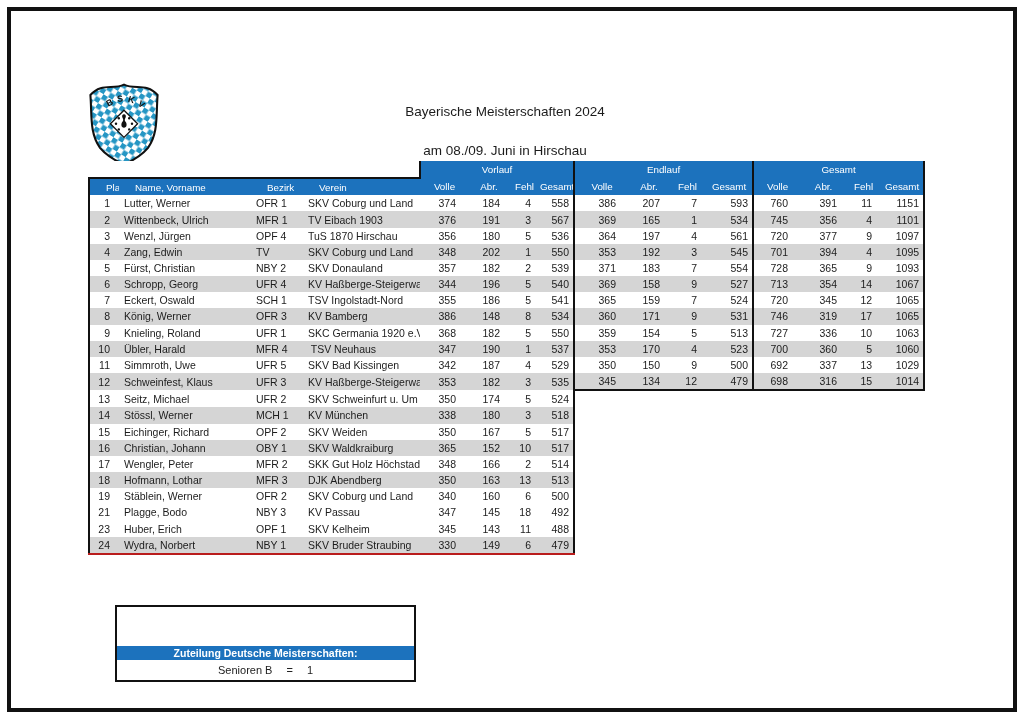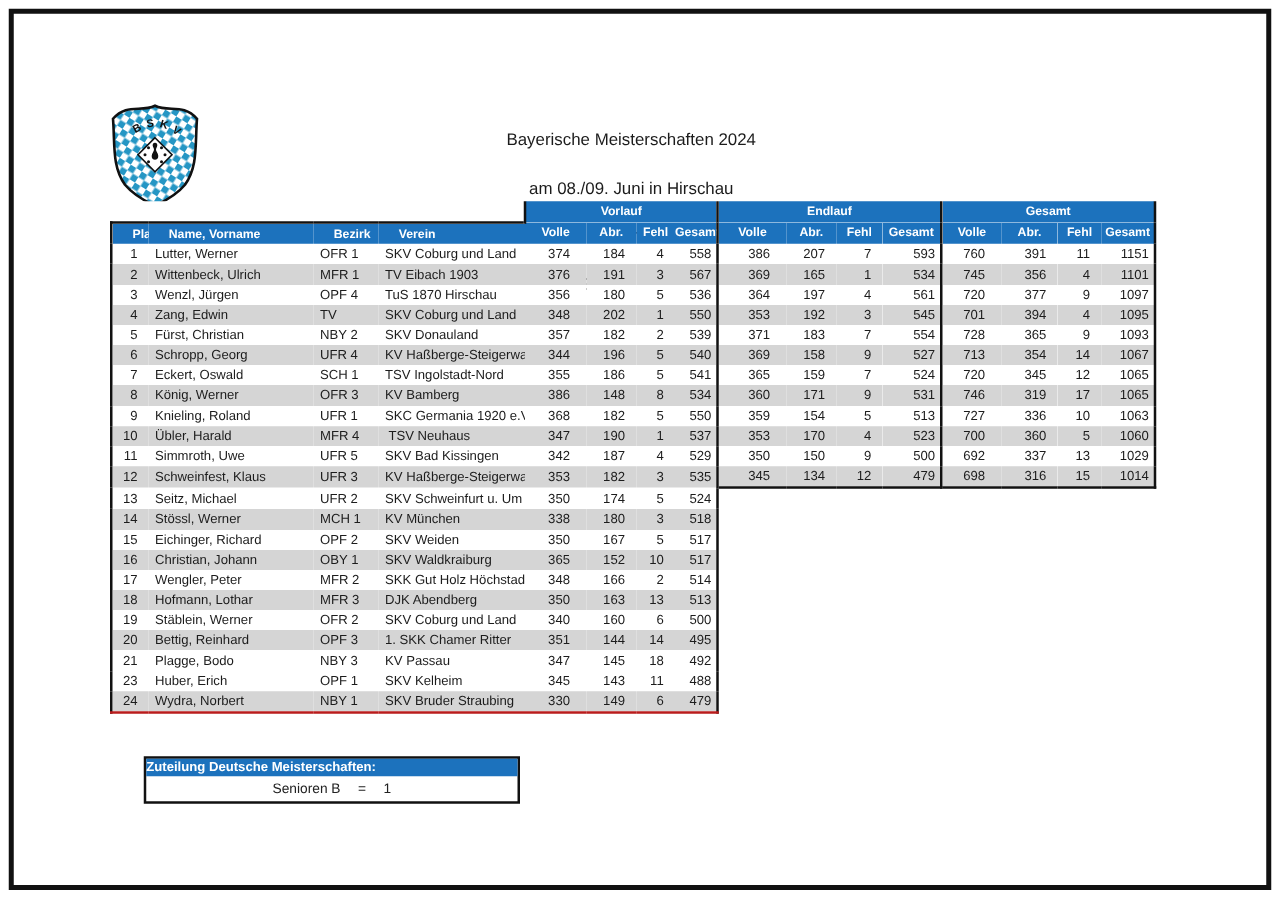--- a/index.html
+++ b/index.html
@@ -14,21 +14,21 @@
   .titles{position:absolute;left:325px;top:82px;width:360px;text-align:center;color:#1c1c1c;}
   .titles div{font-size:13.5px;line-height:17.5px;margin-top:21px;}
   .titles .bold{font-weight:bold;font-size:14px;}
 
   
   .results{position:absolute;left:88px;top:161px;width:835px;border-collapse:collapse;
            table-layout:fixed;font-size:10.5px;color:#1c1c1c;}
   .results th,.results td{padding:0;height:16.17px;overflow:hidden;white-space:pre;
            font-weight:normal;vertical-align:middle;}
   .results thead tr{height:17px;}
-  .results thead th{background:#1c72bd;color:#fff;font-weight:bold;font-size:9.8px;text-align:center;}
+  .results thead th{background:#1c72bd;color:#fff;font-weight:normal;font-size:9.8px;text-align:center;}
   .group-row .spacer{background:#fff;}
   .grp{border-left:2px solid #111;}
   .g-gesamt{border-right:2px solid #111;}
   .head-row .lt{text-align:left;padding-left:16px;border-top:2px solid #111;}
   .head-row .first{border-left:2px solid #111;}
   .head-row .hv3,.head-row .he3,.head-row .hg3{border-right:2px solid #111;}
 
   td.platz{text-align:right;padding-right:12px;border-left:2px solid #111;}
   td.lt{text-align:left;padding-left:5px;}
   td.num{text-align:right;padding-right:9px;}
@@ -38,21 +38,21 @@
   tr.plain td:not(.void){background:#fff;}
   td.v3{border-right:2px solid #111;}
   tr.full td.e3,tr.full td.g3{border-right:2px solid #111;}
   tr.lastfull td.ec,tr.lastfull td.gc{border-bottom:2px solid #111;}
   tr.lastrow td.lc{border-bottom:2px solid #b91c1c;}
   td.void{background:transparent;border:none;}
 
   
   .alloc-box{position:absolute;left:115px;top:605px;width:297px;border:2px solid #111;background:#fff;}
   .alloc-head{background:#1c72bd;color:#fff;font-weight:bold;font-size:10.5px;
-              text-align:left;height:14px;line-height:14px;}
+              text-align:center;height:14px;line-height:14px;margin-top:39px;}
   .alloc-body{height:20px;line-height:20px;text-align:center;font-size:11px;color:#222;}
   .alloc-body span{margin:0 7px;}
 </style>
 </head>
 <body>
 
 <div class="page">
   <div class="frame"></div>
 
   <div class="logo">
@@ -470,38 +470,20 @@
           <td class="num lc c3 t3 v3">500</td>
           <td class="void"></td>
           <td class="void"></td>
           <td class="void"></td>
           <td class="void"></td>
           <td class="void"></td>
           <td class="void"></td>
           <td class="void"></td>
           <td class="void"></td>
         </tr>
-        <tr class="shade part">
-          <td class="platz num lc">20</td>
-          <td class="lt lc">Bettig, Reinhard</td>
-          <td class="lt lc">OPF 3</td>
-          <td class="lt lc">1. SKK Chamer Ritter</td>
-          <td class="num lc c0">351</td>
-          <td class="num lc c1">144</td>
-          <td class="num lc c2">14</td>
-          <td class="num lc c3 t3 v3">495</td>
-          <td class="void"></td>
-          <td class="void"></td>
-          <td class="void"></td>
-          <td class="void"></td>
-          <td class="void"></td>
-          <td class="void"></td>
-          <td class="void"></td>
-          <td class="void"></td>
-        </tr>
         <tr class="plain part">
           <td class="platz num lc">21</td>
           <td class="lt lc">Plagge, Bodo</td>
           <td class="lt lc">NBY 3</td>
           <td class="lt lc">KV Passau</td>
           <td class="num lc c0">347</td>
           <td class="num lc c1">145</td>
           <td class="num lc c2">18</td>
           <td class="num lc c3 t3 v3">492</td>
           <td class="void"></td>

